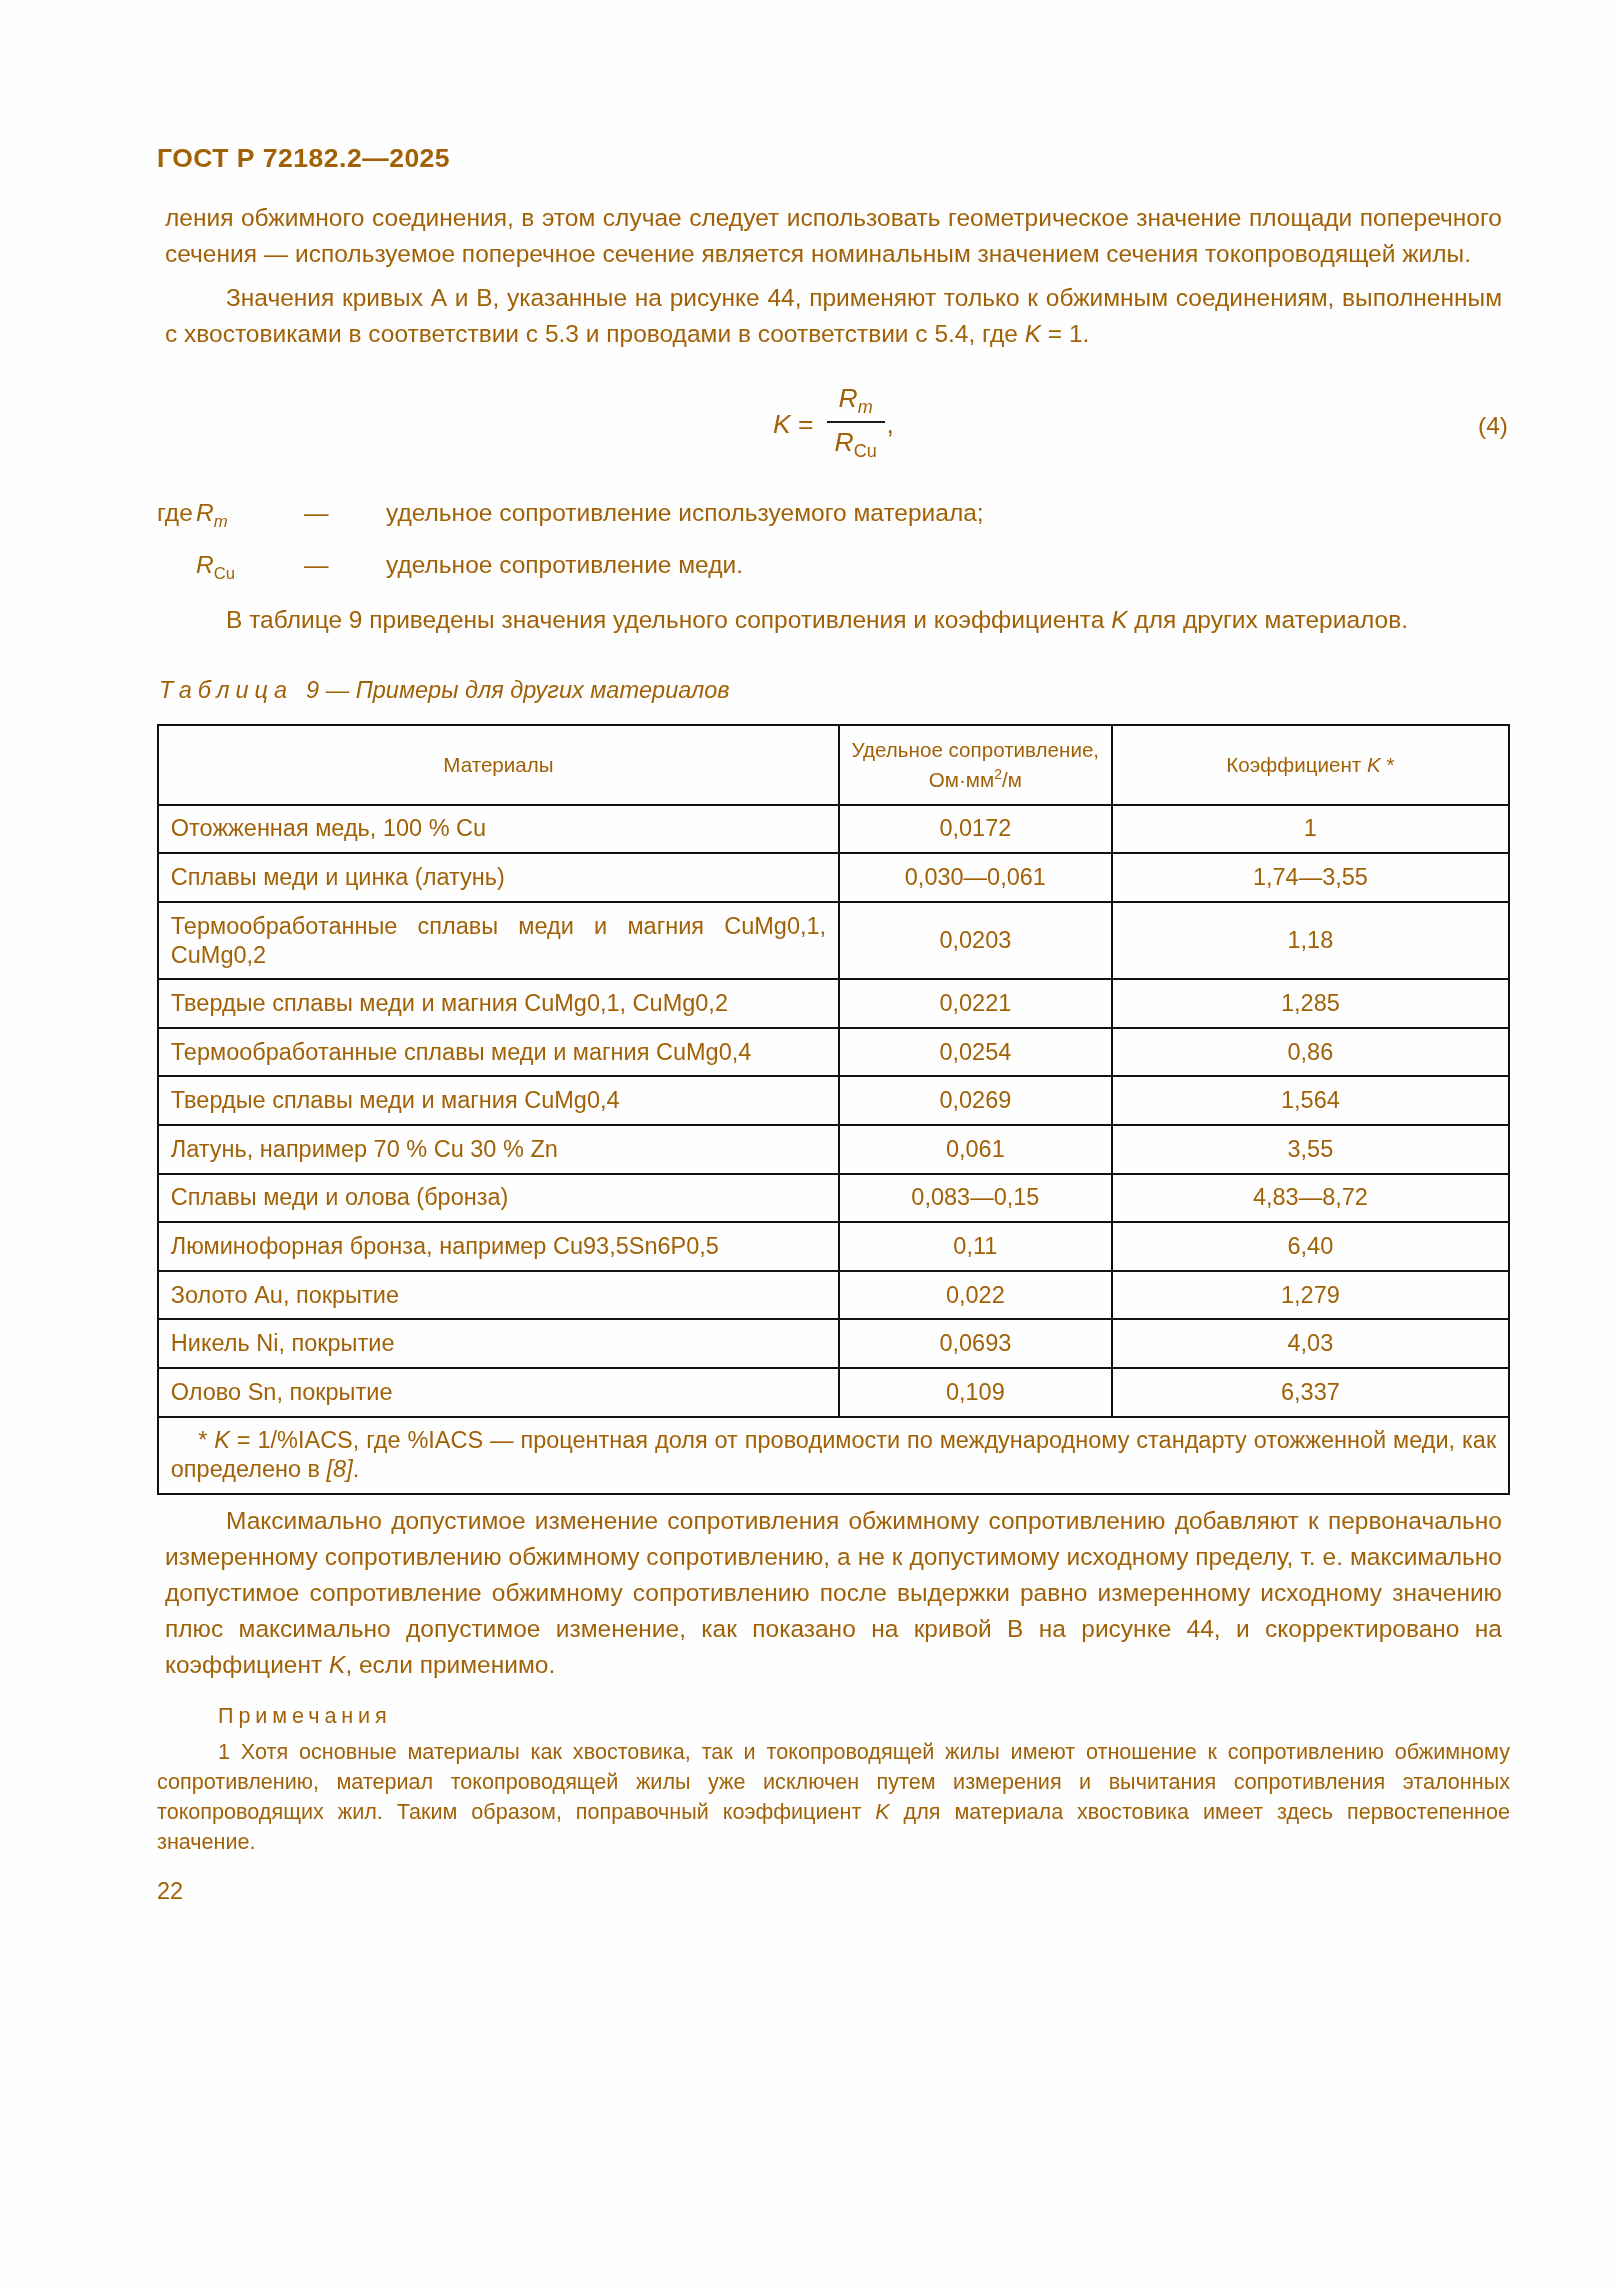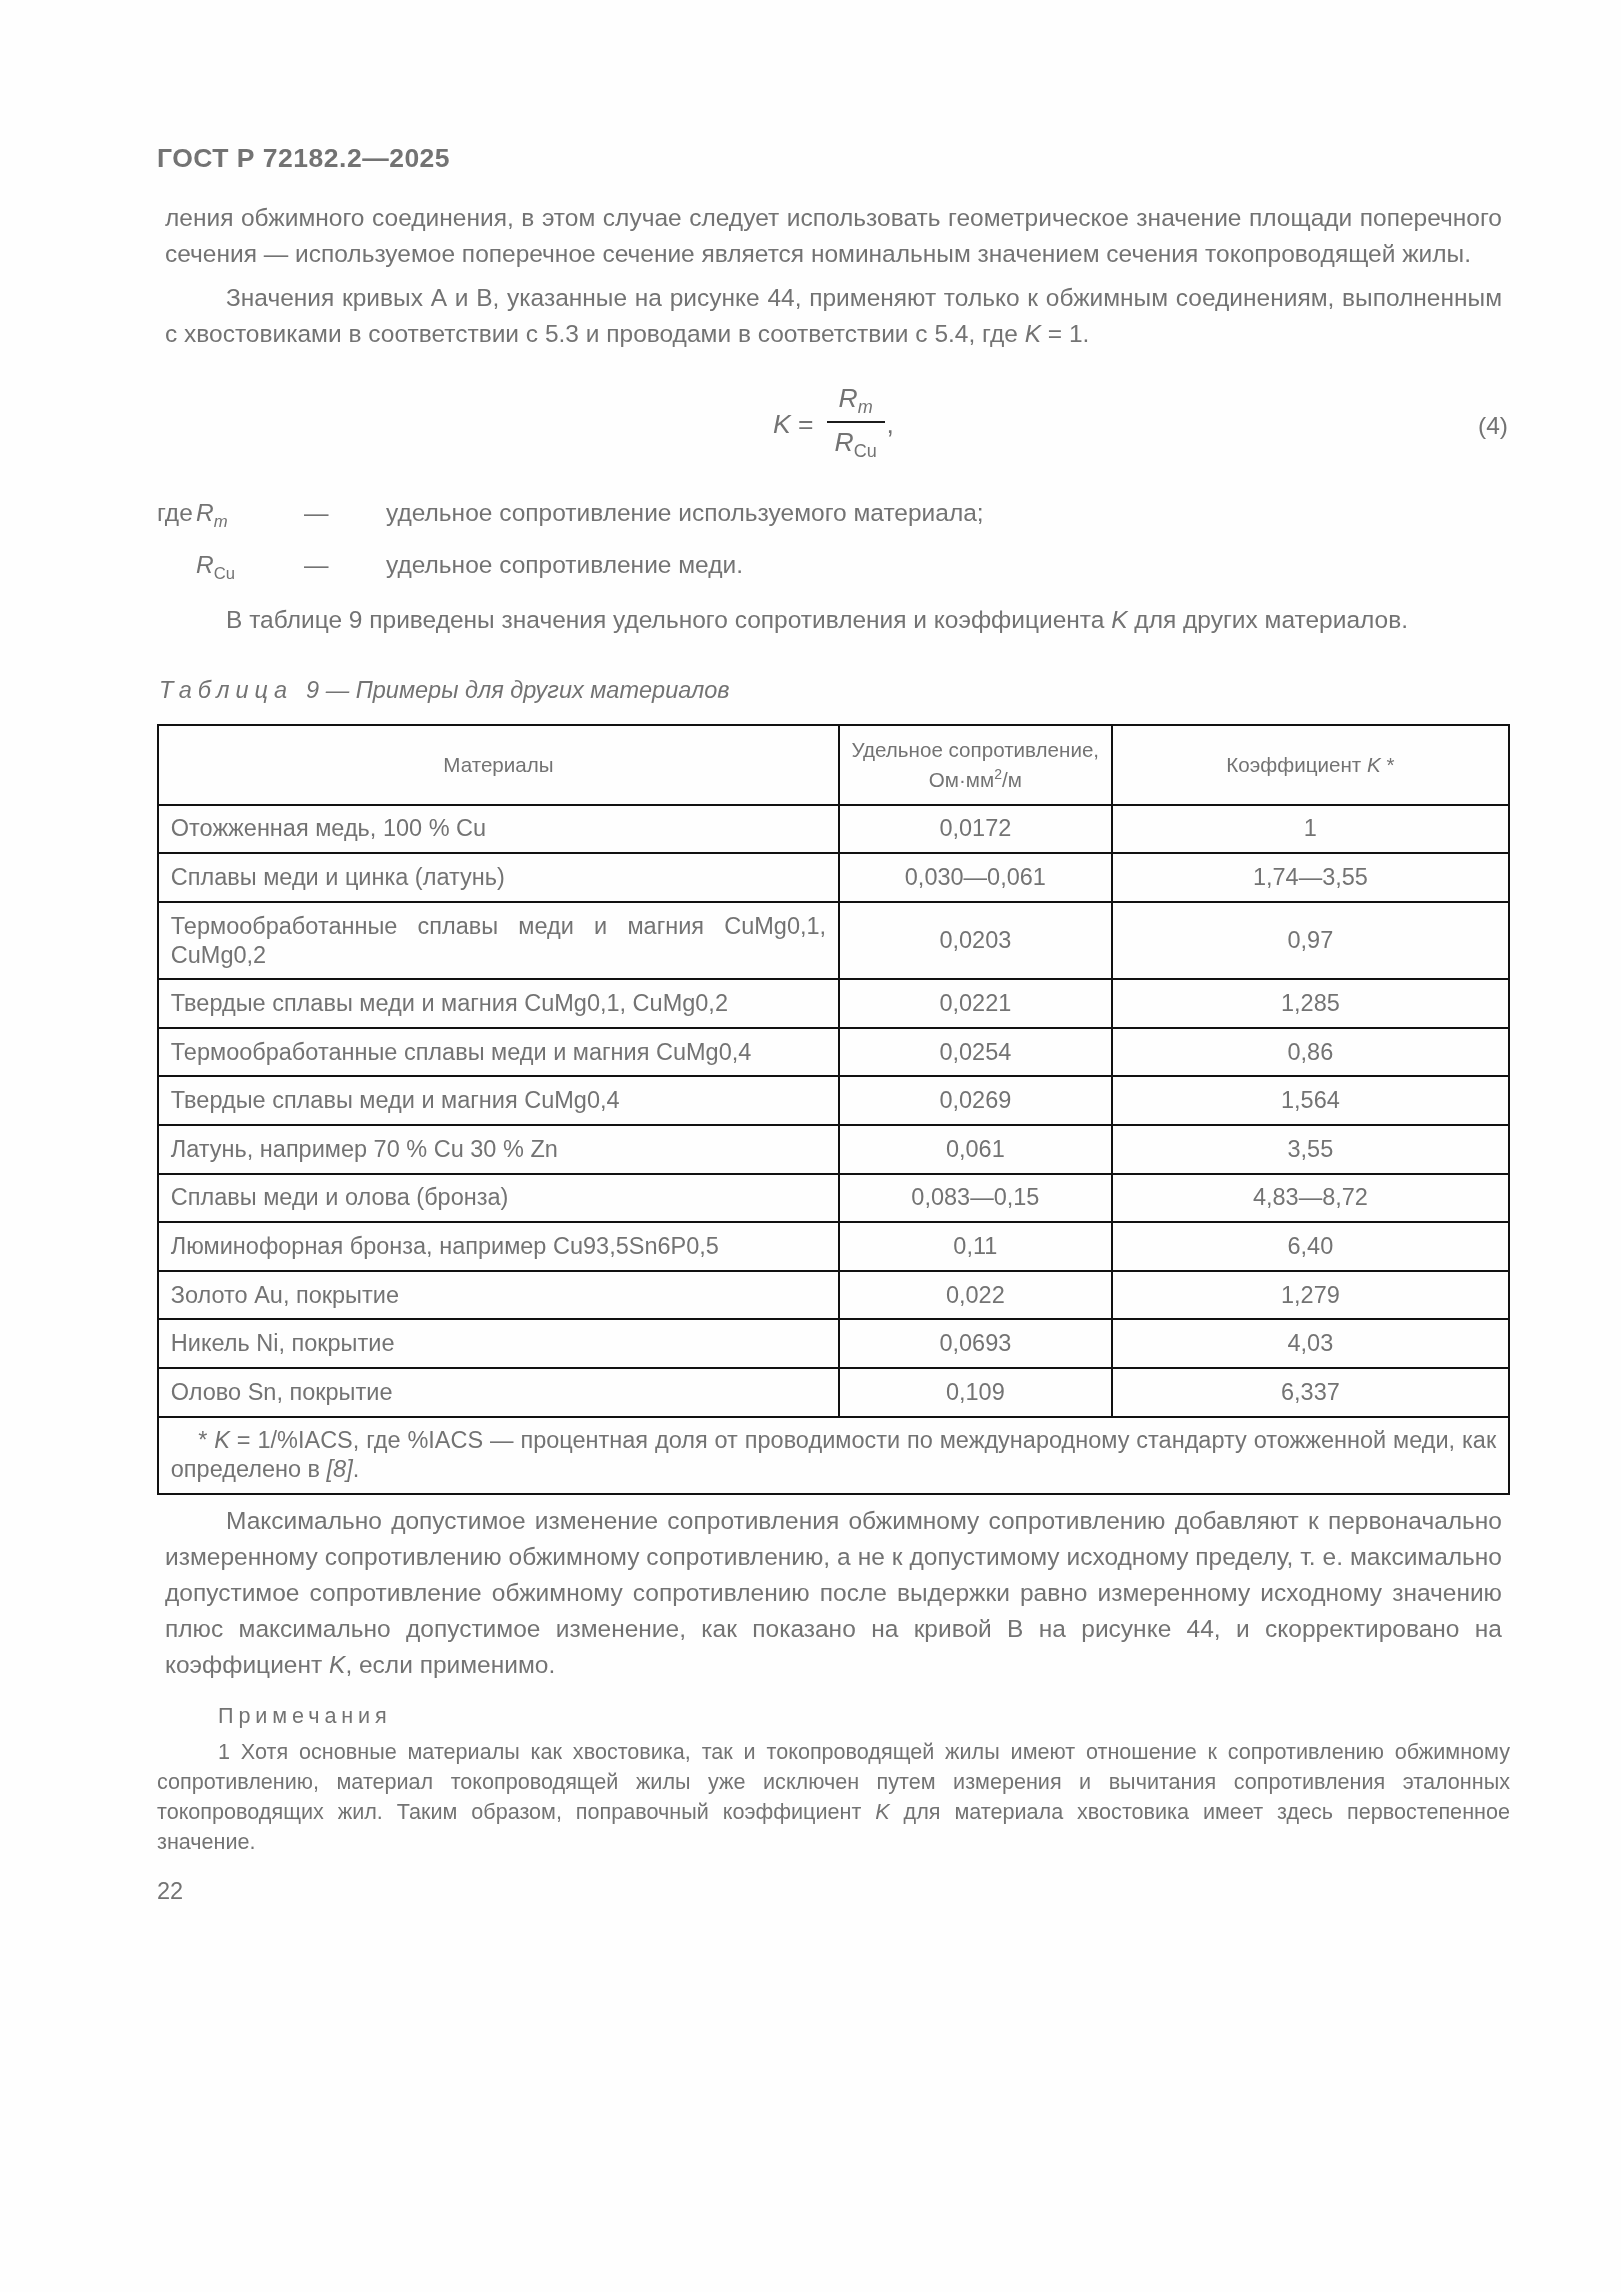--- a/index.html
+++ b/index.html
@@ -1,21 +1,21 @@
 <!DOCTYPE html>
 <html lang="ru"><head>
 <meta charset="utf-8">
 <style>
   html,body{margin:0;padding:0;background:#e8e8e8;}
   .page{
     position:relative;
     width:1621px;height:2293px;
     margin:0 auto;
     background:#fefefe;
-    color:#737373;
+    color:#a16207;
     font-family:"Liberation Sans",sans-serif;
     overflow:hidden;
   }
   .content{
     position:absolute;
     left:157px;top:143px;
     width:1353px;
   }
   .doc-code{
     font-size:26.5px;font-weight:bold;letter-spacing:0.5px;
@@ -177,21 +177,21 @@
         <td class="val">1</td>
       </tr>
           <tr>
         <td class="mat">Сплавы меди и цинка (латунь)</td>
         <td class="val">0,030—0,061</td>
         <td class="val">1,74—3,55</td>
       </tr>
           <tr>
         <td class="mat">Термообработанные сплавы меди и магния CuMg0,1, CuMg0,2</td>
         <td class="val">0,0203</td>
-        <td class="val">0,97</td>
+        <td class="val">1,18</td>
       </tr>
           <tr>
         <td class="mat">Твердые сплавы меди и магния CuMg0,1, CuMg0,2</td>
         <td class="val">0,0221</td>
         <td class="val">1,285</td>
       </tr>
           <tr>
         <td class="mat">Термообработанные сплавы меди и магния CuMg0,4</td>
         <td class="val">0,0254</td>
         <td class="val">0,86</td>

